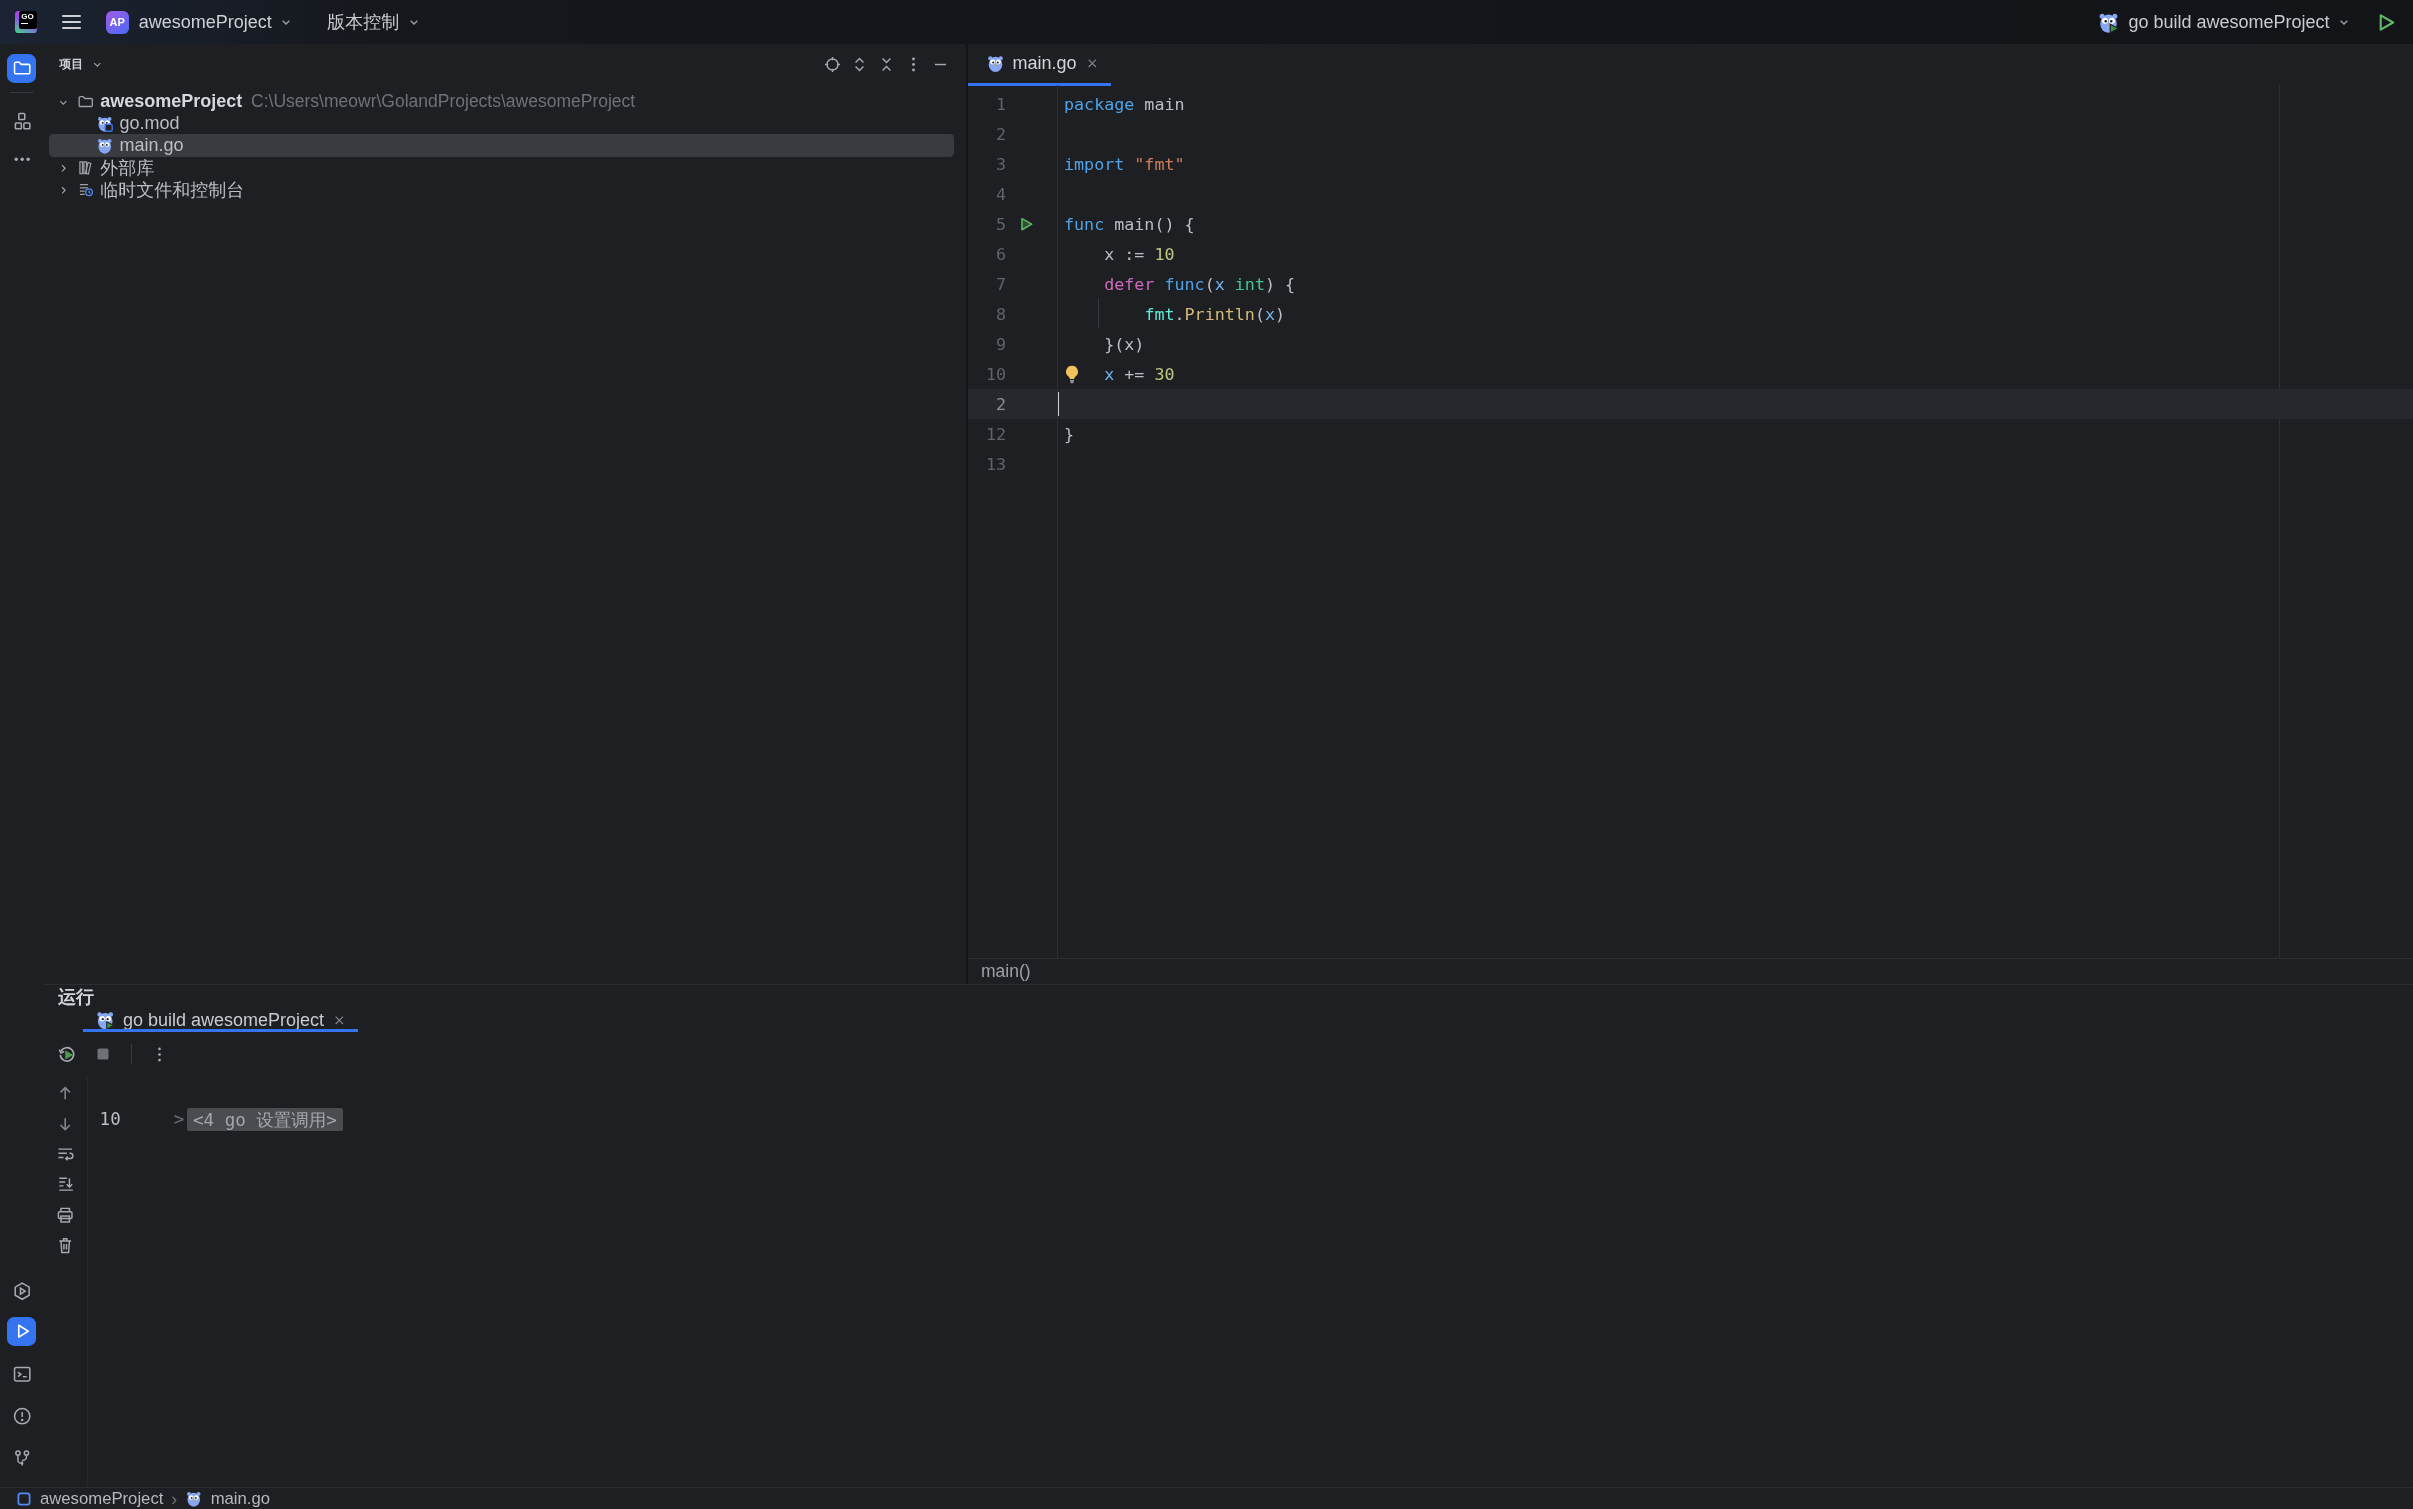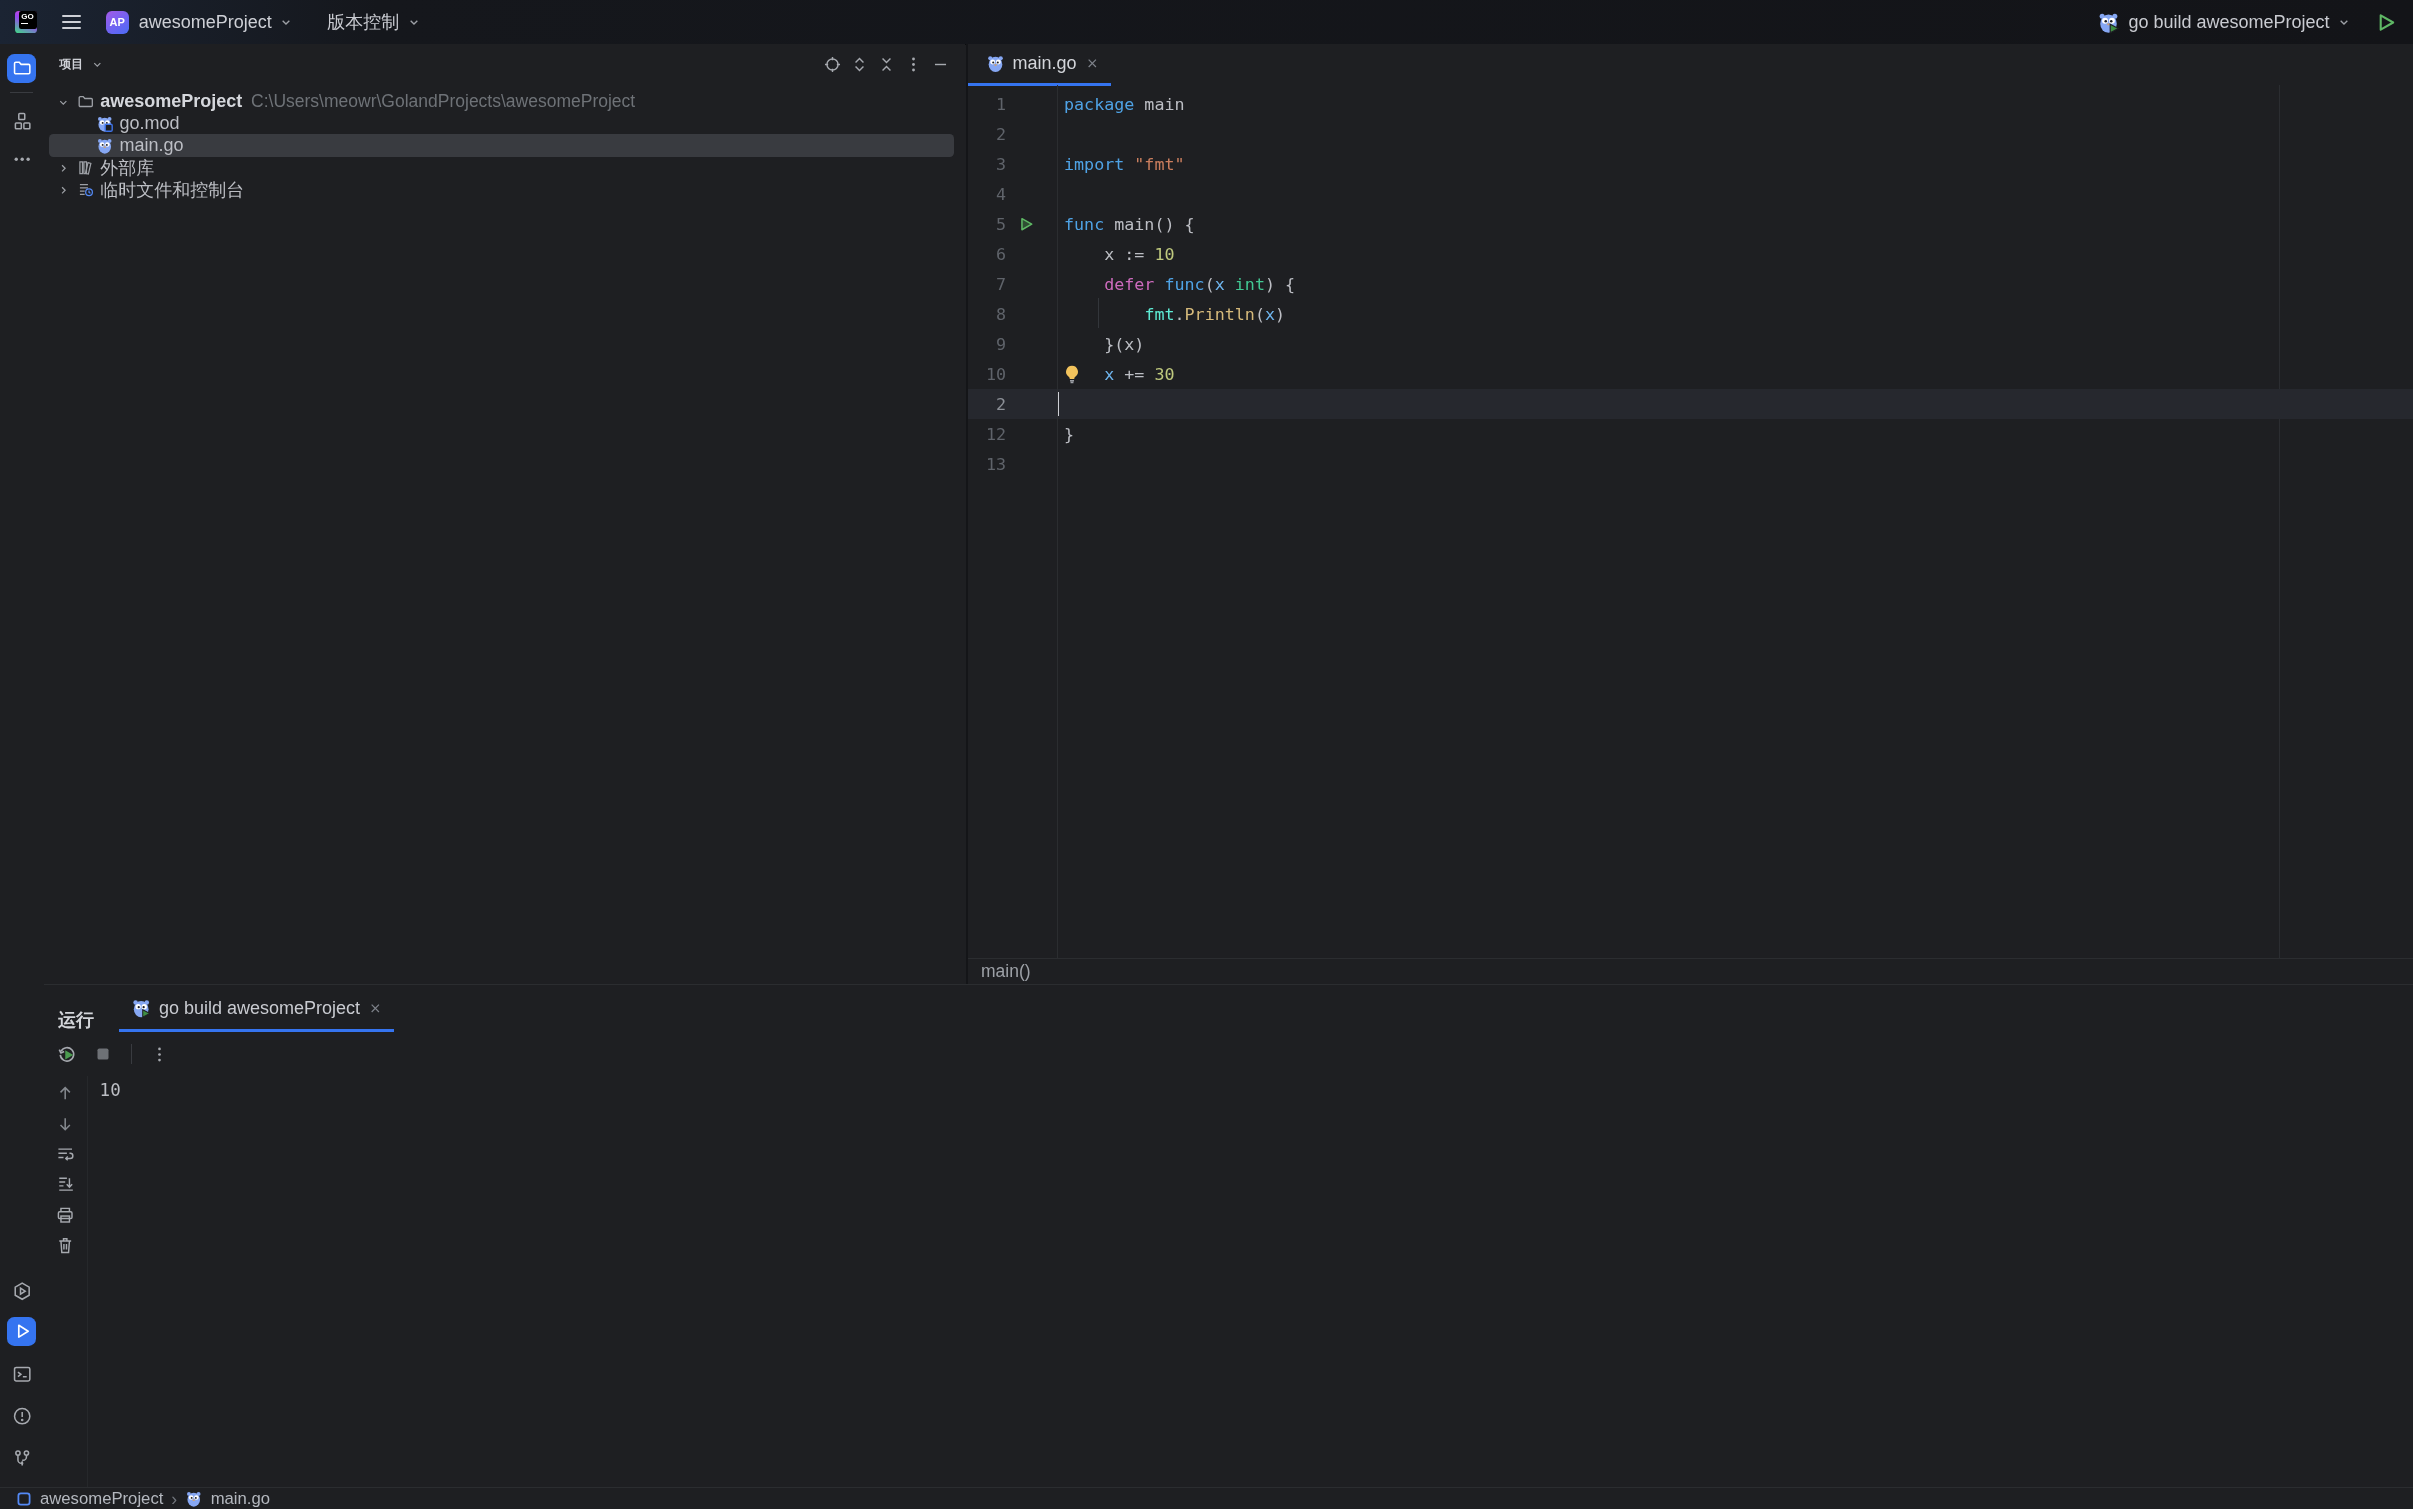--- a/index.html
+++ b/index.html
@@ -75,21 +75,21 @@
   .mark svg{position:absolute;left:9.5px;top:4.4px;}
   .codetext{flex:1;white-space:pre;position:relative;padding-left:7px;}
   .bulb{position:absolute;left:4.4px;top:3.6px;}
   .caret{position:absolute;left:0;top:2.9px;width:2.2px;height:24px;background:#ced0d6;}
   .indent-guide{position:absolute;left:130px;top:213px;height:30px;width:0.7px;background:#33363b;z-index:2;}
   .crumbs{position:absolute;left:0;right:0;bottom:0;height:25.5px;border-top:0.7px solid #2b2d30;
     display:flex;align-items:center;padding-left:13px;color:#9da1a7;font-size:17.5px;background:#1e1f22;}
 
   
   .bottom-panel{position:absolute;left:44px;top:984px;width:2369px;height:502px;background:#1e1f22;border-top:0.7px solid #2b2d30;}
-  .bp-tabrow{height:47px;display:flex;align-items:flex-end;padding-left:14px;font-size:18px;}
+  .bp-tabrow{height:47px;display:flex;align-items:flex-start;padding-left:14px;font-size:18px;flex-direction:column;}
   .bp-title{font-weight:bold;color:#d3d5da;}
   .bp-tab{margin-left:25px;height:47px;display:flex;align-items:center;gap:8px;padding:0 11.6px;position:relative;}
   .bp-tab .lbl{color:#c9cbd1;}
   .bp-tab::after{content:"";position:absolute;left:0;right:0;bottom:0;height:2.9px;background:#3574f0;}
   .bp-toolbar{height:44px;display:flex;align-items:center;padding-left:8.7px;gap:7.3px;}
   .tb-btn{width:29px;height:29px;border-radius:5.8px;display:flex;align-items:center;justify-content:center;}
   .tb-sep{width:0.7px;height:20.4px;background:#393b40;margin:0 5.8px;}
   .console-strip{position:absolute;left:0;top:91px;bottom:0;width:43px;border-right:0.7px solid #26282b;
     display:flex;flex-direction:column;align-items:center;padding-top:4.4px;gap:4.4px;}
   .cs-btn{width:26px;height:26px;display:flex;align-items:center;justify-content:center;}
@@ -537,20 +537,23 @@
             <rect x="7" y="13" width="10" height="7"></rect>
           </svg>
         </span>
       <span class="cs-btn">
         <svg width="20.4" height="20.4" viewBox="0 0 24 24" fill="none" stroke="#a6a9af" stroke-width="1.7">
             <path d="M5 7h14M10 7V4.5h4V7M7 7l1 13.5h8L17 7M10.5 10.5v6.5M13.5 10.5v6.5"></path>
           </svg>
         </span>
     </div>
     <div class="console">
+      <div class="console-line cmd">
+        <span class="prompt">&gt;</span><span class="chip">&lt;4 go 设置调用&gt;</span>
+      </div>
       <div class="console-line">10</div>
       <div class="console-line"></div>
     </div>
   </div>
 
   <div class="statusbar">
     <span>
       <svg width="16" height="16" viewBox="0 0 20 20" fill="none" stroke="#548af7" stroke-width="2.2">
           <rect x="3" y="3" width="14" height="14" rx="3"></rect>
         </svg>

